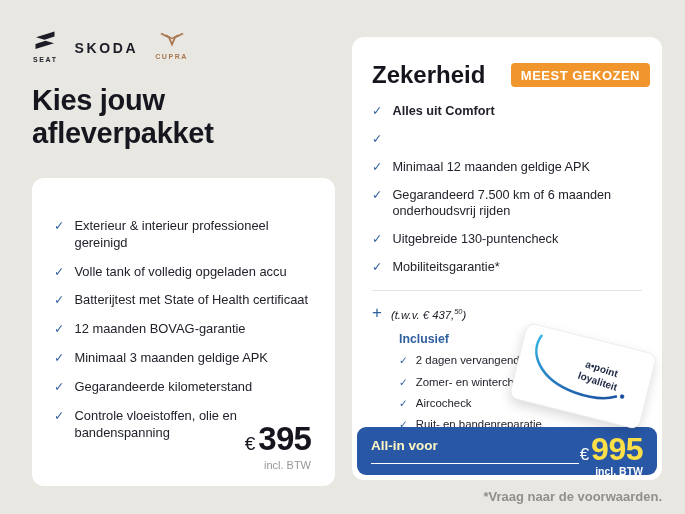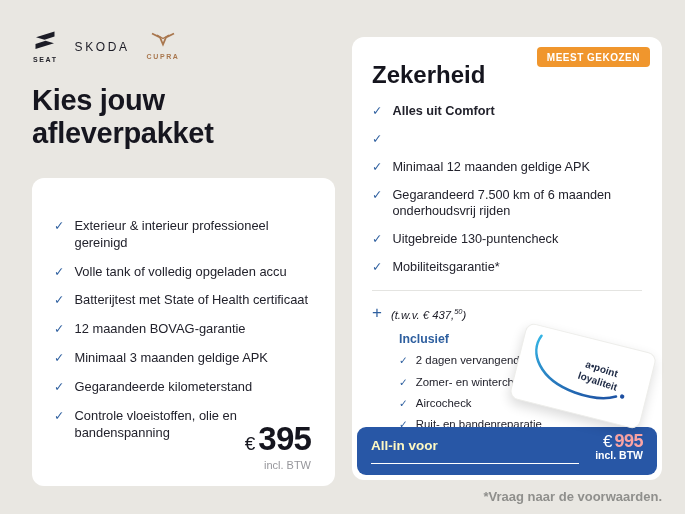--- a/index.html
+++ b/index.html
@@ -7,40 +7,40 @@
     position:relative; width:685px; height:514px;
     background:#e9e7e2; overflow:hidden;
     font-family:"Liberation Sans", sans-serif;
     color:#1b1b24;
   }
   
   .brand-row { position:absolute; left:33px; top:31px; display:flex; align-items:flex-start; gap:17px; }
   .brand { display:flex; flex-direction:column; align-items:center; gap:2px; }
   .brand-word { font-size:7px; font-weight:700; letter-spacing:1.6px; color:#23232b; }
   .brand.skoda { padding-top:9px; }
-  .skoda-word { font-size:12px; font-weight:400; letter-spacing:2.6px; color:#1c1c26; }
+  .skoda-word { font-size:14px; font-weight:700; letter-spacing:2.6px; color:#1c1c26; }
   .brand.cupra .brand-word { color:#a9774e; }
   
   .page-title { position:absolute; left:32px; top:84px; width:285px; margin:0;
     font-size:29px; line-height:1.15; font-weight:600; letter-spacing:-0.3px; color:#16161f; }
   
   .card { position:absolute; background:#fff; border-radius:12px; box-sizing:border-box; }
   .comfort-card { left:32px; top:178px; width:303px; height:308px; padding:24px 18px 16px 22px; }
   .card-title { margin:0; font-size:25px; font-weight:700; color:#15151e; }
   ul.features { list-style:none; margin:16px 0 0; padding:0; display:flex; flex-direction:column; gap:12px; }
   li.feature { display:flex; gap:10px; font-size:12.9px; line-height:1.3; color:#22222c; }
   .check { color:#2e5f9f; font-size:12.5px; line-height:1.35; flex:0 0 auto; }
   .price-block { position:absolute; right:24px; bottom:15px; text-align:right; }
   .euro { font-size:19px; font-weight:400; color:#15151e; margin-right:3px; }
   .amount { font-size:33px; font-weight:700; letter-spacing:-0.8px; color:#15151e; }
   .price-note { font-size:11px; color:#96969b; margin-top:1px; }
   
   .zekerheid-card { left:352px; top:37px; width:310px; height:443px; padding:20px 20px; }
-  .badge { position:absolute; top:10px; right:12px; background:#f0962d; color:#fff;
-    font-size:10px; font-weight:700; letter-spacing:0.5px; padding:5px 10px 4px; border-radius:4px; }
+  .badge { position:absolute; top:26px; right:12px; background:#f0962d; color:#fff;
+    font-size:13px; font-weight:700; letter-spacing:0.5px; padding:5px 10px 4px; border-radius:4px; }
   .zekerheid-card .card-title { font-size:24px; margin-top:4px; }
   .zekerheid-card ul.features { margin-top:14px; gap:11px; }
   .zekerheid-card li.feature { font-size:12.7px; }
   li.feature.bold .feature-text { font-weight:700; }
   .divider { border:none; border-top:1px solid #e4e4e1; margin:15px 0 13px; }
   .loyalty-header { display:flex; gap:9px; align-items:baseline; }
   .plus { color:#2e5f9f; font-size:17px; font-weight:500; line-height:1; flex:0 0 auto; }
   .loyalty-title { font-size:13.2px; font-weight:700; color:#15151e; }
   .loyalty-value { font-size:11.3px; color:#22222c; white-space:nowrap;font-style:italic; }
   .loyalty-value sup { font-size:7.5px; }
@@ -55,21 +55,21 @@
   .loyalty-card svg { position:absolute; left:0; top:0; }
   .card-text { position:absolute; left:44px; top:20px; width:76px; text-align:center;
     font-size:10px; font-weight:700; color:#1e2a45; line-height:1.3; transform:rotate(4deg); }
   
   .blue-footer { position:absolute; left:5px; right:5px; bottom:5px; height:48px;
     background:#2857a6; border-radius:9px; padding:8px 14px 7px; box-sizing:border-box; z-index:2; }
   .footer-label { color:#fef9c3; font-size:13.5px; font-weight:700; margin-top:3px; }
   .footer-line { position:absolute; left:14px; bottom:11px; width:208px; border-top:1.5px solid #fff; }
   .footer-price-block { position:absolute; right:14px; top:4px; text-align:right; }
   .footer-price-block .euro { font-size:17px; color:#fff; margin-right:2px; font-weight:400; }
-  .footer-price-block .amount { font-size:18px; color:#fca5a5; letter-spacing:-0.5px; }
+  .footer-price-block .amount { font-size:32px; color:#fde047; letter-spacing:-0.5px; }
   .footer-note { font-size:10.5px; font-weight:700; color:#fff; margin-top:-3px; }
   
   .footnote { position:absolute; right:23px; top:489px; font-size:13px; color:#8f8f8c;font-weight:bold; }
 </style>
 </head>
 <body>
 
 <div class="canvas">
 
   <div class="brand-row">

